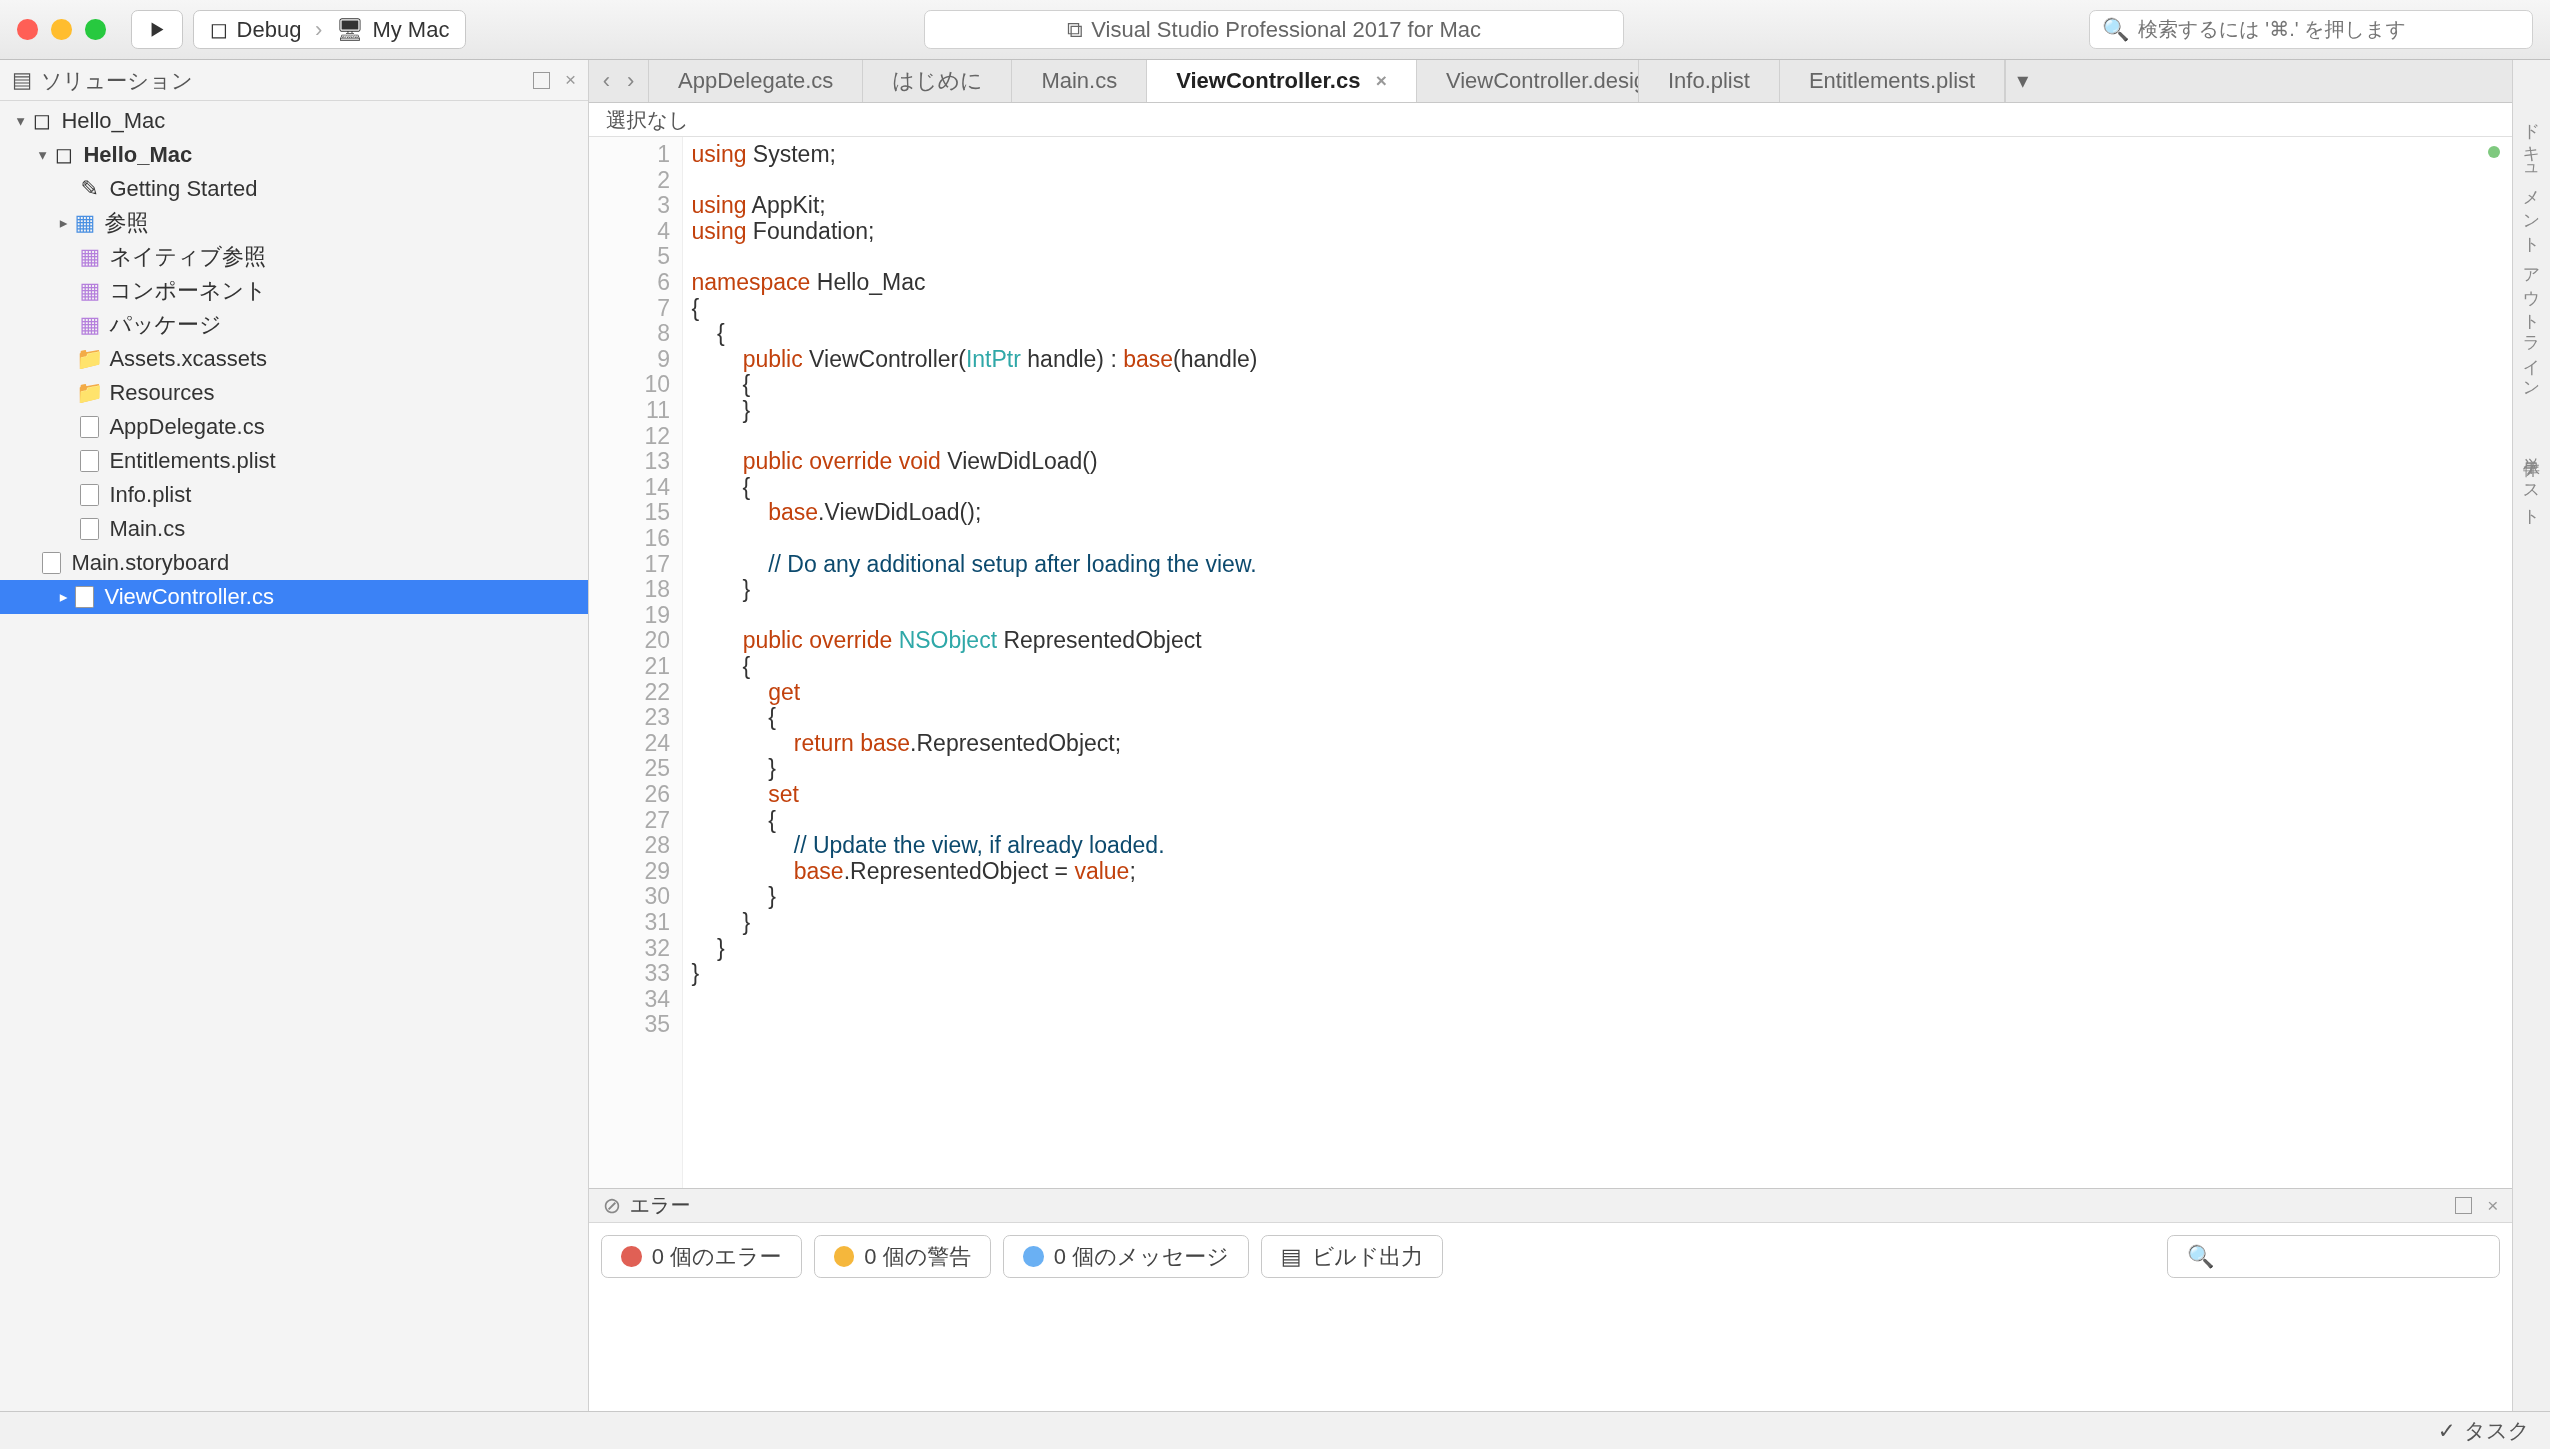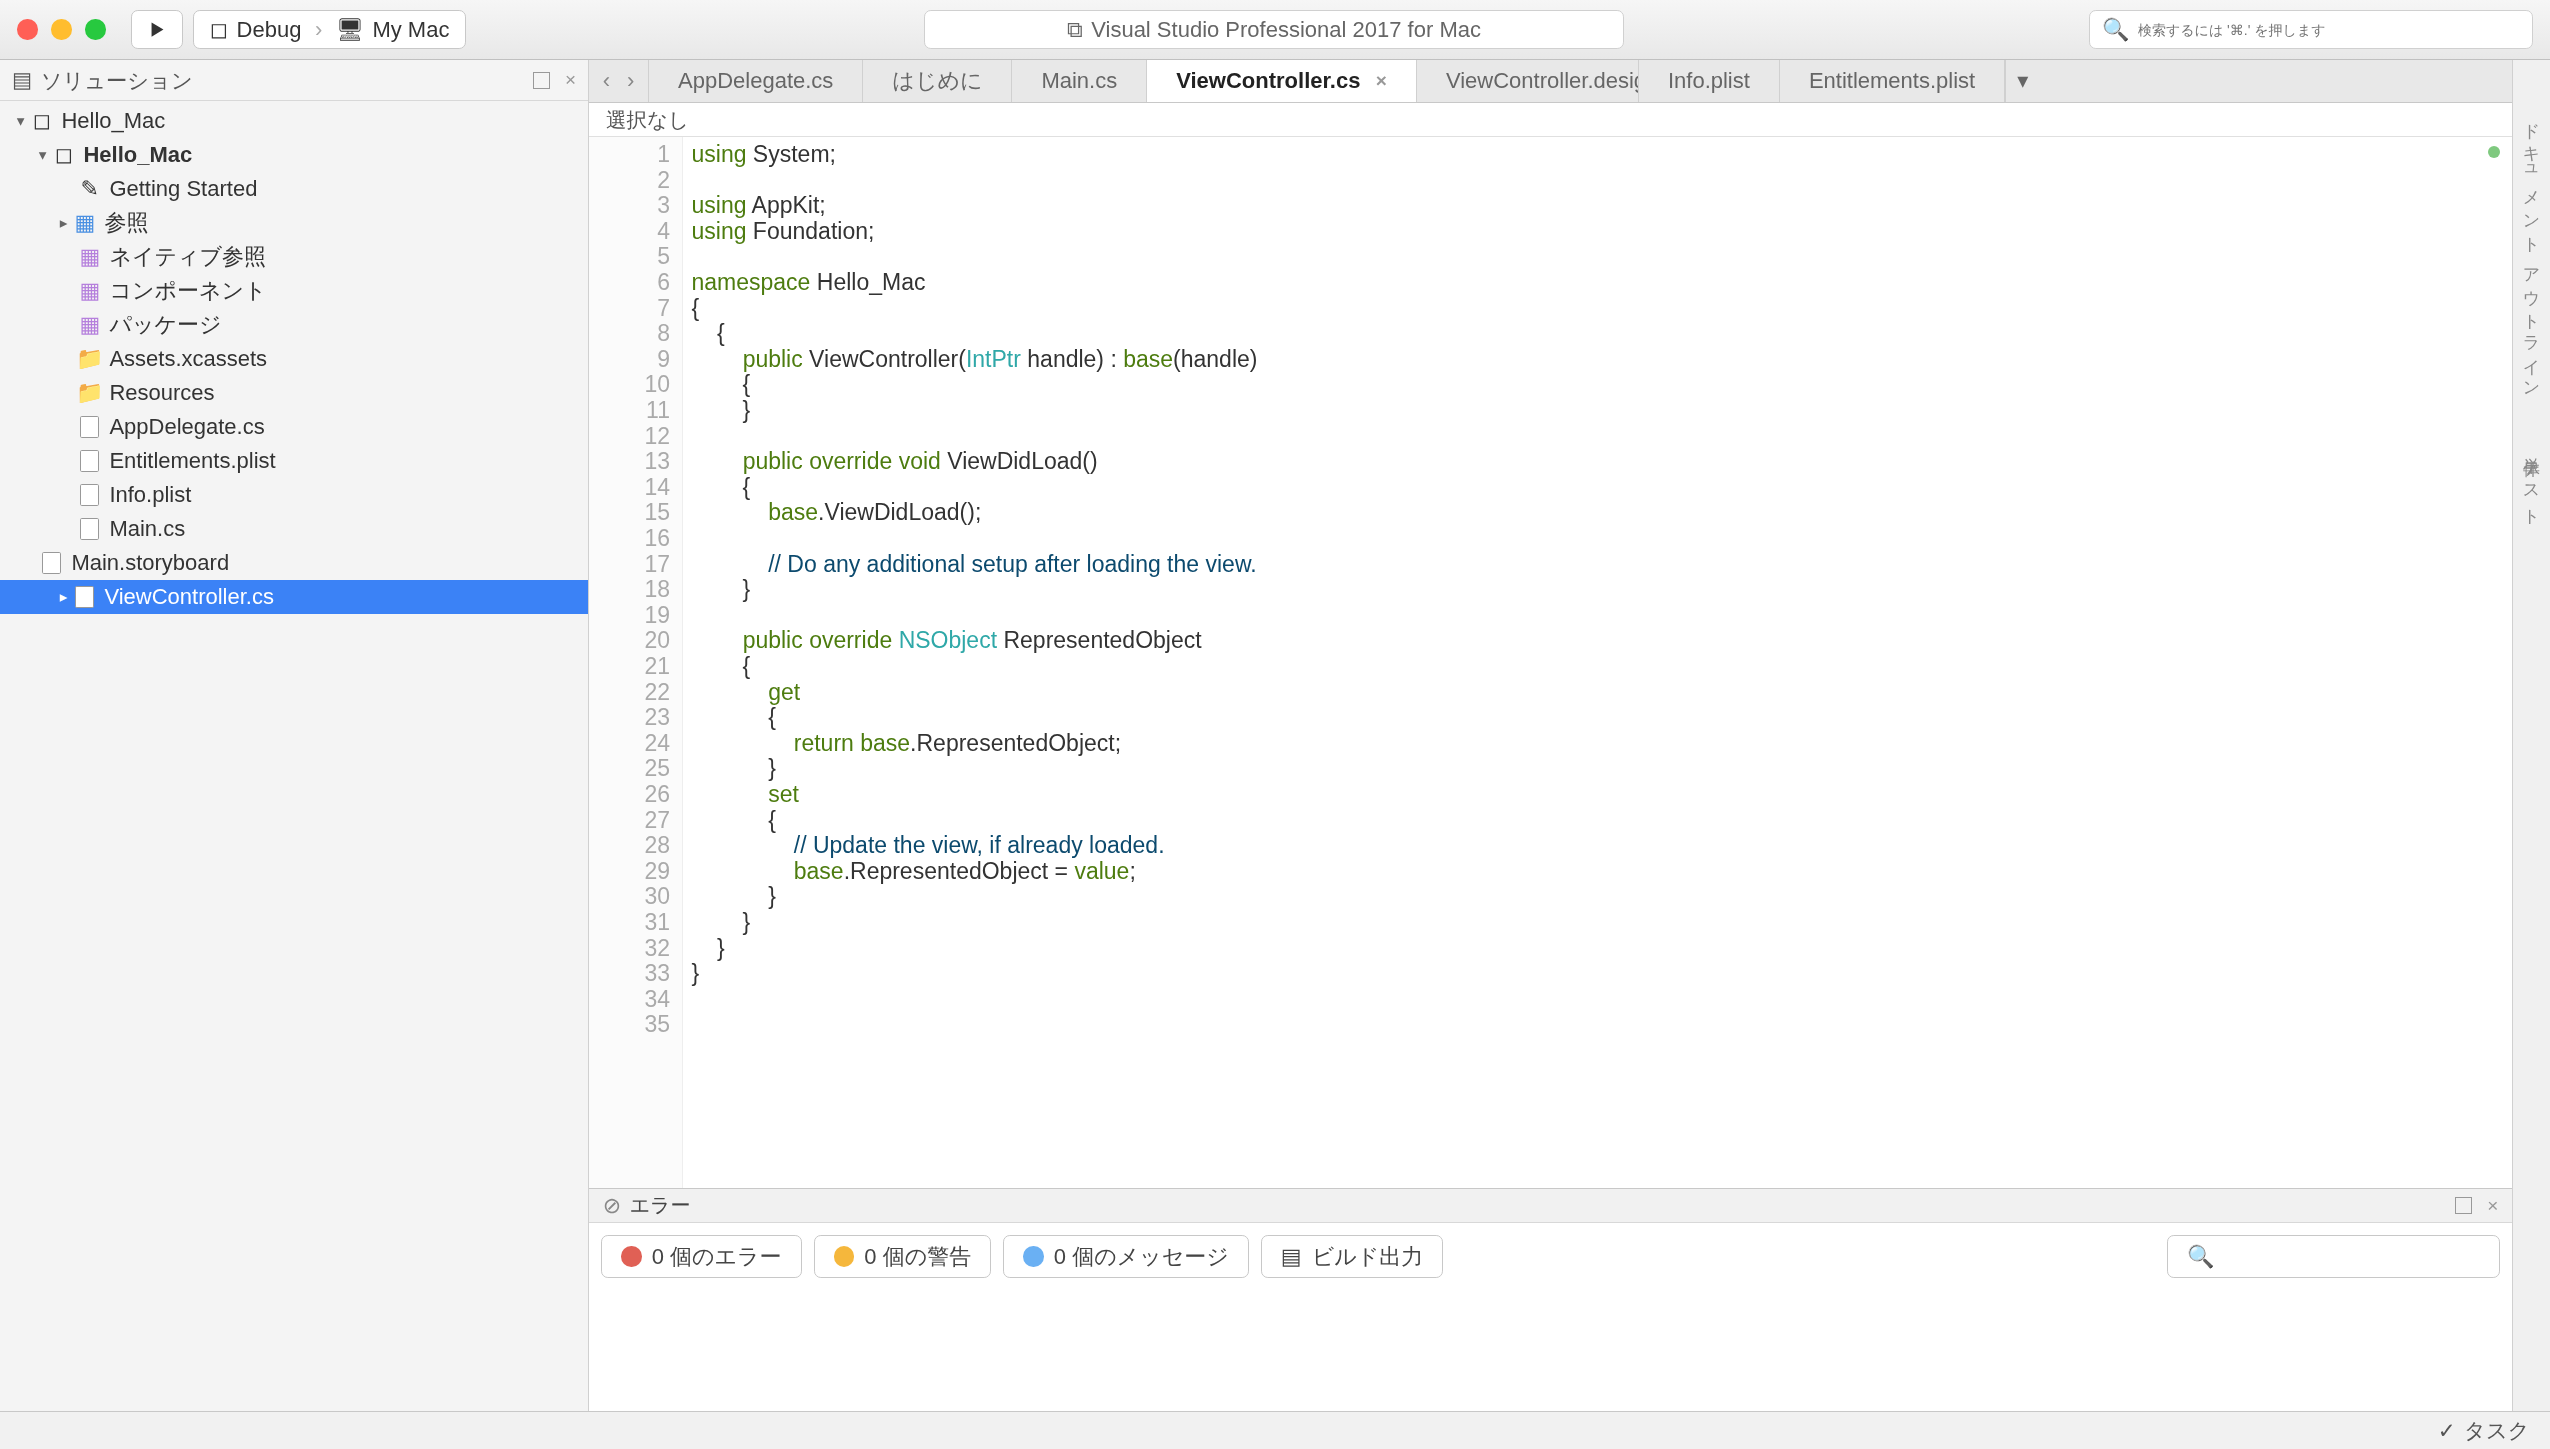--- a/index.html
+++ b/index.html
@@ -8,21 +8,21 @@
 .toolbar { height: 60px; background: linear-gradient(#f6f6f6, #e8e8e8); border-bottom: 0.9px solid #c0c0c0; display: flex; align-items: center; padding: 0 17px; }
 .traffic-lights { display: flex; gap: 13.7px; margin-right: 25.6px; }
 .tl { width: 20.5px; height: 20.5px; border-radius: 50%; }
 .tl.red { background: #ff5f56; } .tl.yellow { background: #ffbd2e; } .tl.green { background: #27c93f; }
 .toolbar-btn { height: 39px; padding: 0 15.4px; background: #fff; border: 0.9px solid #c8c8c8; border-radius: 6.8px; display: flex; align-items: center; gap: 8.5px; font-size: 22px; color: #333; margin-right: 10.2px; }
 .play-icon svg { width: 19px; height: 19px; }
 .debug-sep { color: #aaa; margin: 0 5.1px; }
 .title-field { flex: 0 0 700px; margin: 0 auto; height: 39px; background: #fff; border: 0.9px solid #d0d0d0; border-radius: 6.8px; display: flex; align-items: center; justify-content: center; gap: 8.5px; color: #666; font-size: 22px; }
 .spacer { flex: 1; }
 .search-box { height: 39px; width: 444px; background: #fff; border: 0.9px solid #d0d0d0; border-radius: 6.8px; display: flex; align-items: center; padding: 0 12px; gap: 8.5px; color: #888; margin-left: 17px; }
-.search-box input { border: none; outline: none; font-size: 14px; flex: 1; background: transparent; }
+.search-box input { border: none; outline: none; font-size: 20px; flex: 1; background: transparent; }
 
 .main { display: flex; height: calc(100% - 60px - 38px); }
 .sidebar { width: 589px; background: #f4f4f4; border-right: 0.9px solid #d0d0d0; display: flex; flex-direction: column; }
 .sidebar-header { height: 41px; display: flex; align-items: center; padding: 0 12px; border-bottom: 0.9px solid #d8d8d8; color: #555; font-size: 21.3px; gap: 8.5px; }
 .sidebar-header .title { flex: 1; }
 .panel-ctrl { width: 17px; height: 17px; border: 0.9px solid #999; display: inline-block; margin-left: 6.8px; }
 .tree { flex: 1; overflow: auto; padding-top: 3.4px; }
 .tree-row { display: flex; align-items: center; height: 34px; padding-left: 12px; font-size: 22px; color: #333; white-space: nowrap; }
 .tree-row.selected { background: #3b82f6; color: #fff; }
 .tree-row .arrow { width: 17px; display: inline-flex; justify-content: center; color: #666; font-size: 15.4px; }
@@ -36,21 +36,21 @@
 .nav-arrows { display: flex; align-items: center; padding: 0 13.7px; gap: 17px; color: #888; border-right: 0.9px solid #d0d0d0; }
 .tab { padding: 0 29px; display: flex; align-items: center; font-size: 22px; color: #666; border-right: 0.9px solid #d0d0d0; position: relative; }
 .tab.active { background: #fff; color: #222; font-weight: 600; }
 .tab .close { margin-left: 15.4px; color: #999; font-size: 19px; }
 .tab-overflow { width: 34px; display: flex; align-items: center; justify-content: center; color: #666; border-left: 0.9px solid #d0d0d0; }
 .breadcrumb { height: 34px; padding: 0 17px; display: flex; align-items: center; font-size: 20.5px; color: #555; border-bottom: 0.9px solid #e0e0e0; }
 .code-wrap { flex: 1; display: flex; overflow: hidden; }
 .gutter { width: 94px; background: #fbfbfb; border-right: 0.9px solid #eee; text-align: right; padding: 5.1px 12px 0 0; font-family: Menlo, Monaco, monospace; font-size: 23px; color: #aaa; line-height: 25.6px; }
 .code { flex: 1; padding: 5.1px 0 0 8.5px; font-family: Menlo, Monaco, monospace; font-size: 23px; line-height: 25.6px; position: relative; }
 .code-line { white-space: pre; }
-.kw { color: #4d7c0f; } .type { color: #2fa8a8; } .comment { color: #0c4a6e; } .iden { color: #333; }
+.kw { color: #c2410c; } .type { color: #2fa8a8; } .comment { color: #0c4a6e; } .iden { color: #333; }
 .minimap-dot { position: absolute; top: 8.5px; right: 12px; width: 12px; height: 12px; border-radius: 50%; background: #7fc97f; }
 .right-strip { width: 38px; background: #f0f0f0; border-left: 0.9px solid #d0d0d0; display: flex; flex-direction: column; align-items: center; padding-top: 51px; gap: 51px; }
 .vtext { writing-mode: vertical-rl; font-size: 17px; color: #888; letter-spacing: 3.4px; }
 
 .bottom-panel { border-top: 0.9px solid #c8c8c8; background: #fff; }
 .bp-header { height: 34px; background: #f1f1f1; display: flex; align-items: center; padding: 0 13.7px; gap: 8.5px; border-bottom: 0.9px solid #d8d8d8; }
 .bp-header .title { flex: 1; font-size: 20px; color: #444; }
 .bp-body { height: 188px; padding: 12px; display: flex; align-items: flex-start; gap: 12px; }
 .pill { height: 43px; padding: 0 19px; border: 0.9px solid #c8c8c8; border-radius: 6.8px; background: #fff; display: flex; align-items: center; gap: 10.2px; font-size: 22px; color: #444; }
 .pill-search { margin-left: auto; width: 333px; }

